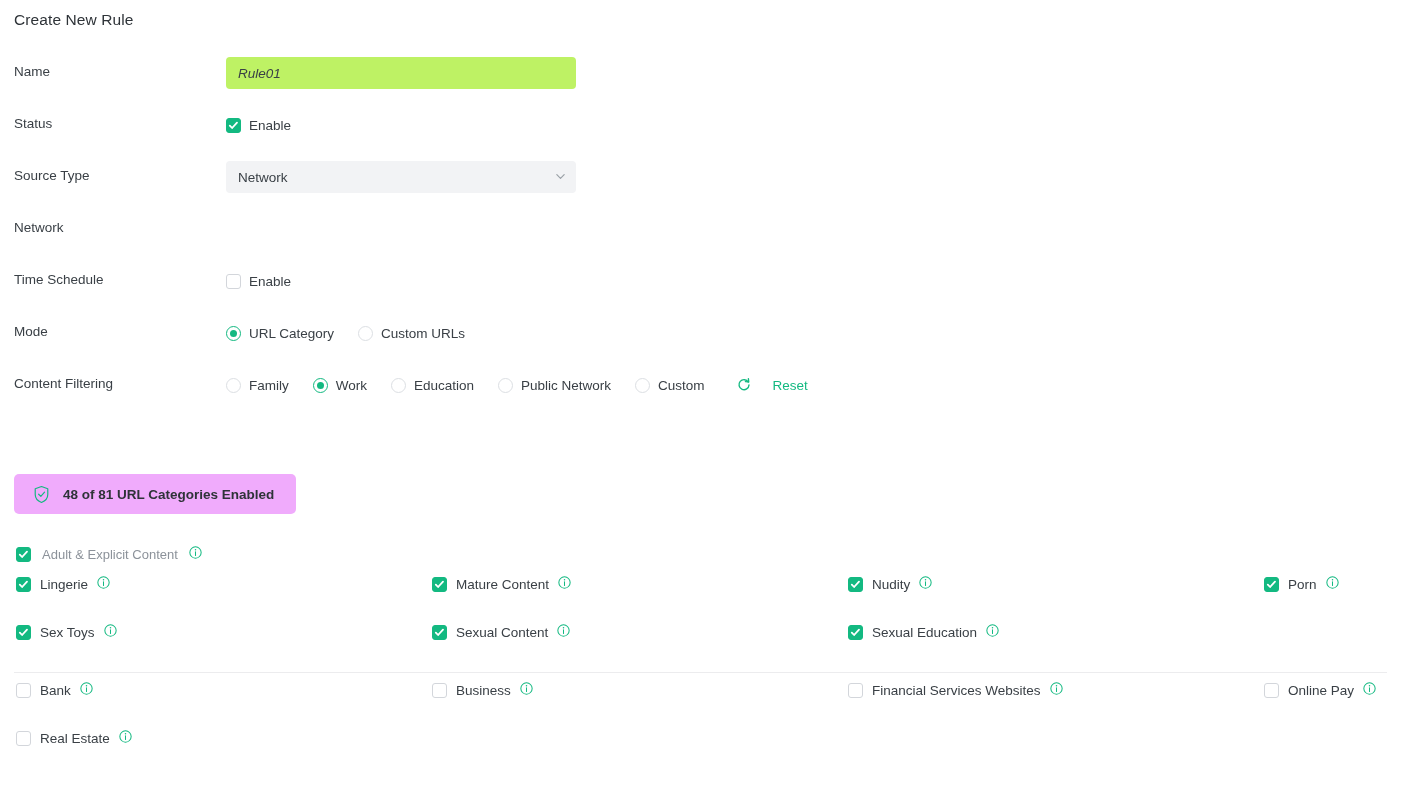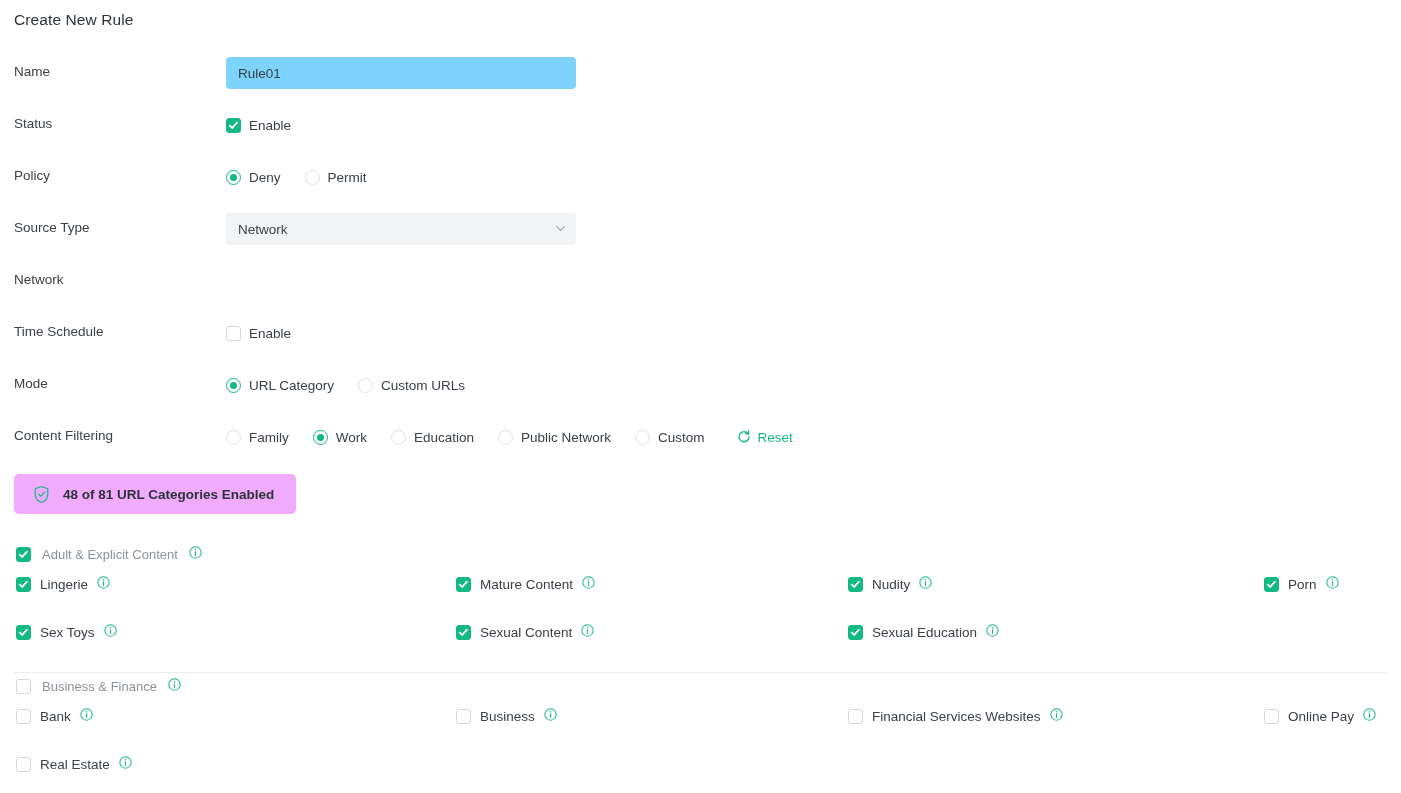--- a/index.html
+++ b/index.html
@@ -48,28 +48,29 @@
     top: 0;
     display: flex;
     align-items: center;
     height: 34px;
   }
 
   
   .input {
     width: 350px;
     height: 32px;
-    background: #7dd3fc;
+    background: #bef264;
     border: none;
     border-radius: 4px;
     padding: 0 12px;
     font-size: 13.5px;
     font-family: "Liberation Sans", sans-serif;
     color: #3a4046;
     outline: none;
+    font-style: italic;
   }
   .input::placeholder { color: #9aa0a6; }
 
   
   .select {
     position: relative;
     width: 350px;
     height: 32px;
     background: #f2f3f5;
     border-radius: 4px;
@@ -146,21 +147,21 @@
     color: #3a4046;
     cursor: pointer;
     white-space: nowrap;
   }
   .opt + .opt { margin-left: 24px; }
 
   
   .reset {
     display: inline-flex;
     align-items: center;
-    gap: 7px;
+    gap: 22px;
     margin-left: 32px;
     color: #13b981;
     font-size: 13.5px;
     cursor: pointer;
     white-space: nowrap;
   }
   .reset svg { display: block; }
 
   
   .badge {
@@ -211,21 +212,21 @@
     position: absolute;
     top: 0;
     display: flex;
     align-items: center;
     gap: 9px;
     font-size: 13.5px;
     color: #3a4046;
     white-space: nowrap;
   }
   .cell.c0 { left: 16px; }
-  .cell.c1 { left: 456px; }
+  .cell.c1 { left: 432px; }
   .cell.c2 { left: 848px; }
   .cell.c3 { left: 1264px; }
   .divider {
     height: 1px;
     background: #ececee;
     margin: 0 14px 0 14px;
   }
   .info { display: block; flex: 0 0 auto; }
 </style>
 </head>
@@ -249,35 +250,20 @@
         <span class="cb on">
           <svg width="11" height="11" viewBox="0 0 11 11">
               <path d="M1.8 5.6 L4.1 8 L9 2.6" fill="none" stroke="#fff" stroke-width="1.8" stroke-linecap="round" stroke-linejoin="round"></path>
             </svg>
         </span>
         <span>Enable</span>
       </span>
     </div>
   </div>
 
-  <div class="row">
-    <div class="row-label">Policy</div>
-    <div class="row-ctl">
-      <span class="opt">
-        <span class="rb on">
-            <span class="dot"></span>
-          </span>
-        <span>Deny</span>
-      </span>
-      <span class="opt">
-        <span class="rb off"></span>
-        <span>Permit</span>
-      </span>
-    </div>
-  </div>
 
   <div class="row">
     <div class="row-label">Source Type</div>
     <div class="row-ctl">
       <div class="select">
         <span>Network</span>
         <span class="chev">
           <svg width="11" height="11" viewBox="0 0 12 12">
               <path d="M2 4 L6 8 L10 4" fill="none" stroke="#9aa0a6" stroke-width="1.3" stroke-linecap="round" stroke-linejoin="round"></path>
             </svg>
@@ -493,33 +479,20 @@
               </svg>
           </span>
         </span>
       </div>
     </div>
   </div>
 
   <div class="divider"></div>
 
   <div class="group">
-    <div class="group-head">
-      <span class="cb off">
-        
-      </span>
-      <span>Business &amp; Finance</span>
-      <span class="info">
-        <svg width="13" height="13" viewBox="0 0 14 14">
-            <circle cx="7" cy="7" r="6.1" fill="none" stroke="#13b981" stroke-width="1.1"></circle>
-            <circle cx="7" cy="4.1" r="0.82" fill="#13b981"></circle>
-            <path d="M7 6.2 V10.3" stroke="#13b981" stroke-width="1.1" stroke-linecap="round"></path>
-          </svg>
-      </span>
-    </div>
     <div class="grid">
       <div class="grid-row">
         <span class="cell c0">
           <span class="cb off">
             
           </span>
           <span>Bank</span>
           <span class="info">
             <svg width="13" height="13" viewBox="0 0 14 14">
                 <circle cx="7" cy="7" r="6.1" fill="none" stroke="#13b981" stroke-width="1.1"></circle>

